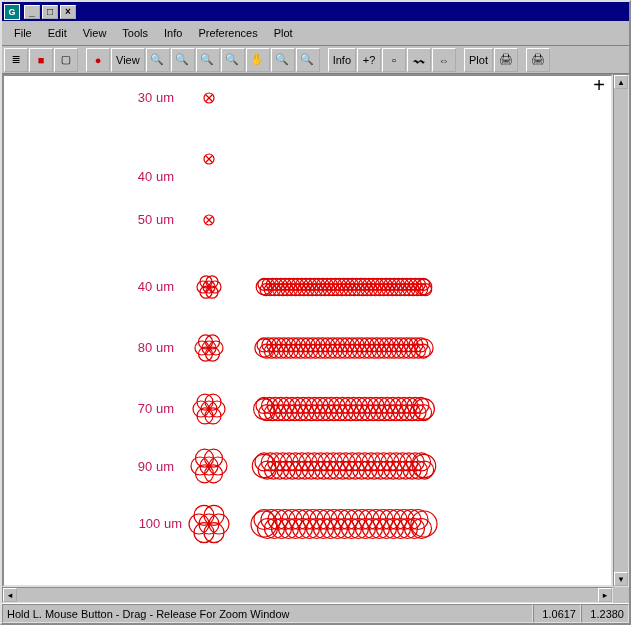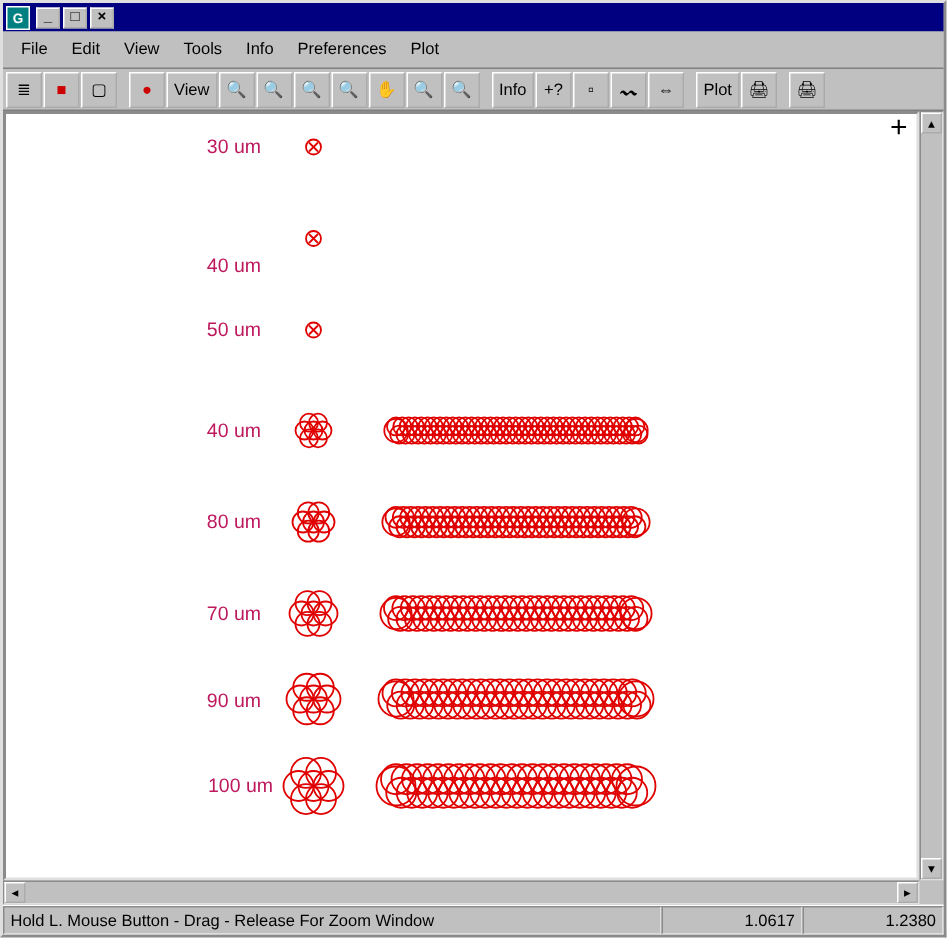--- a/index.html
+++ b/index.html
@@ -136,21 +136,21 @@
     align-items:stretch;
     border-top:1px solid #fff;
   }
   .statuscell {
     border: 1px inset #dfdfdf;
     padding: 2px 4px;
     font-size:11px;
     display:flex;align-items:center;
   }
   .statuscell.main { flex:1; }
-  .statuscell.num { width:94px; justify-content:flex-end; }
+  .statuscell.num { width:48px; justify-content:flex-end; }
   
   .row-label {
     position:absolute;
     font-family: Arial, sans-serif;
     font-size:13px;
     color:#be185d;
     text-align:right;
     width:60px;
   }
   .cross {

